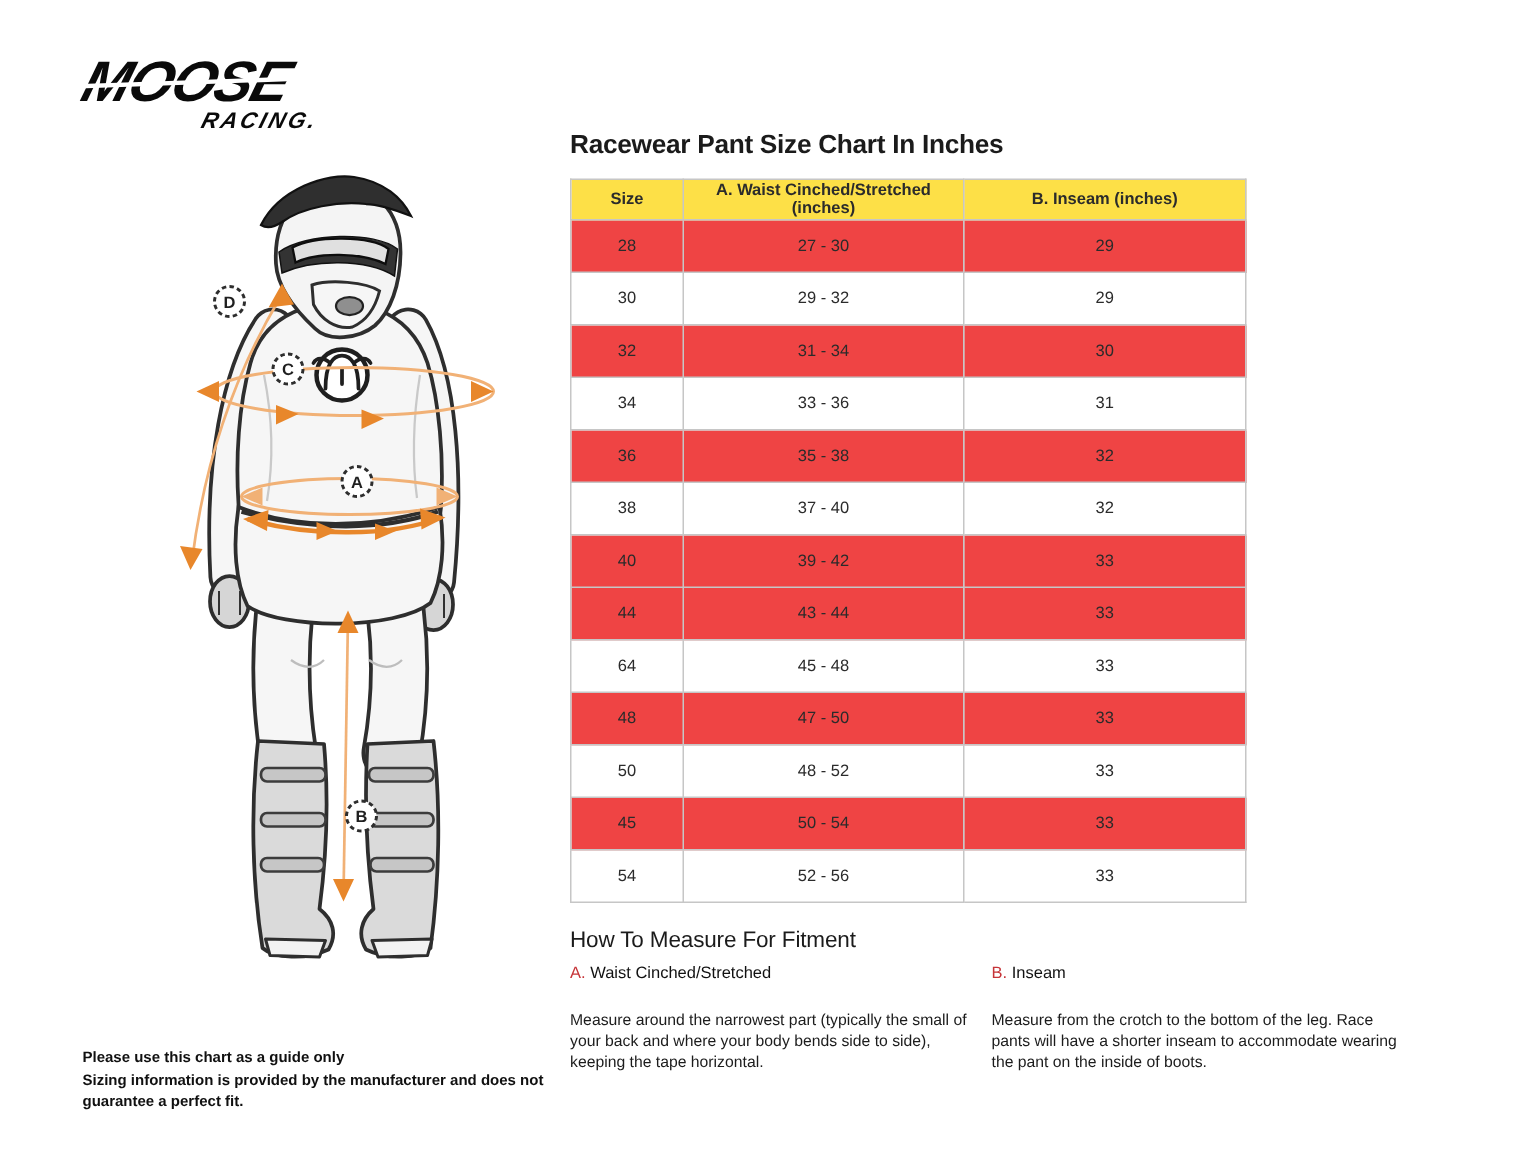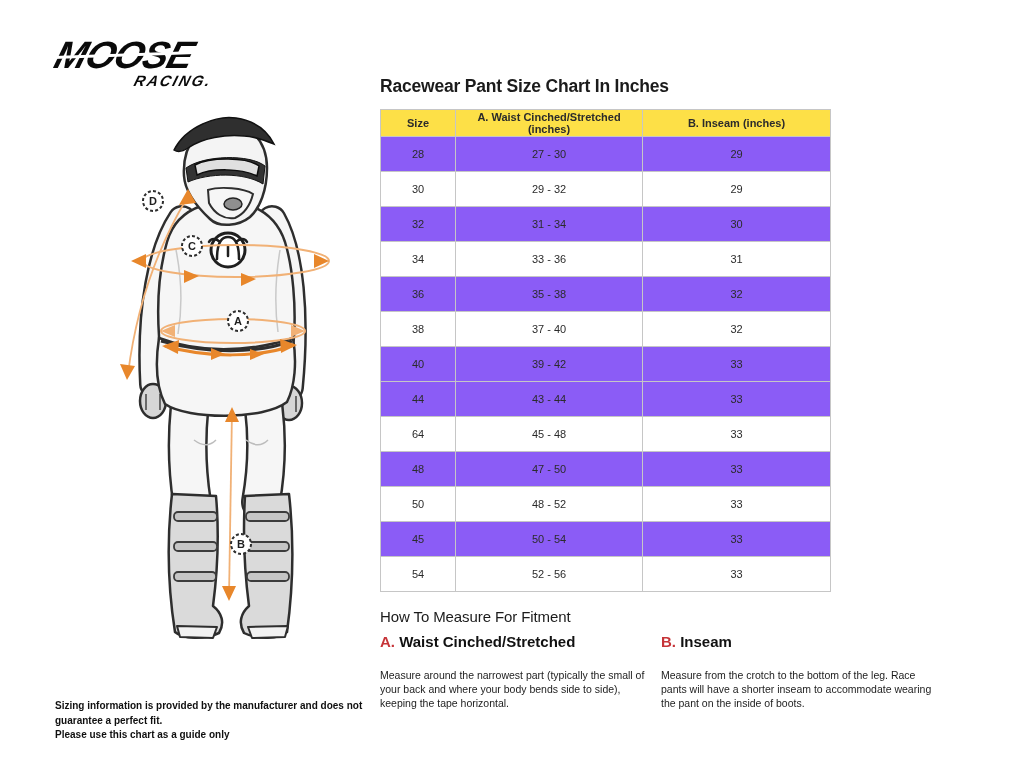--- a/index.html
+++ b/index.html
@@ -15,36 +15,36 @@
                      height:3px; background:#fff; transform:rotate(-2deg); }
   .logo-bottom { font-style:italic; font-weight:bold; font-size:15px; letter-spacing:2px;
                  transform:skewX(-16deg); text-align:right; padding-right:14px;
                  margin-top:-2px; color:#0a0a0a; }
 
   
   .figure { position:absolute; left:98px; top:110px; width:240px; height:548px; }
   .figure svg { width:100%; height:100%; display:block; }
 
   
-  .content { position:absolute; left:380px; top:76px; width:560px; }
+  .content { position:absolute; left:380px; top:86px; width:560px; }
   h1.chart-title { font-size:17.5px; font-weight:bold; letter-spacing:-0.2px;
                    color:#1b1b1b; margin-bottom:12px; }
 
   table.size-chart { border-collapse:collapse; width:450px; table-layout:fixed; }
   .size-chart col.c1 { width:75px; } .size-chart col.c2 { width:187px; } .size-chart col.c3 { width:188px; }
   .size-chart th, .size-chart td { border:1px solid #c6c6c6; text-align:center;
                                    font-size:11px; color:#2b2b2b; }
   .size-chart th { height:27px; background:#fde047; font-weight:bold; }
   .size-chart td { height:35px; background:#fff; }
-  .size-chart tr.shaded td { background:#8b5cf6; }
+  .size-chart tr.shaded td { background:#ef4444; }
 
   h2.measure-title { font-size:15px; font-weight:normal; letter-spacing:-0.1px;
                      margin-top:16px; color:#1b1b1b; }
   .measure-cols { position:relative; margin-top:8px; width:560px; }
-  .measure-item .head { font-size:15px; font-weight:bold; color:#111; margin-bottom:19px; }
+  .measure-item .head { font-size:11px; font-weight:normal; color:#111; margin-bottom:19px; }
   .measure-item .head .letter { color:#c63438; }
   .measure-item .body { font-size:10.5px; line-height:1.33; color:#1c1c1c;margin-top:16px; }
   .measure-a { width:272px; }
   .measure-b { position:absolute; left:281px; top:0; width:278px; }
 
   
   .disclaimer { position:absolute; left:55px; top:699px; width:330px;
                 font-size:10px; font-weight:bold; line-height:1.45; color:#101010; }
 </style>
 </head>
@@ -266,17 +266,17 @@
         <div class="head">
           <span class="letter">B.</span>
           <span>Inseam</span>
         </div>
         <div class="body">Measure from the crotch to the bottom of the leg. Race pants will have a shorter inseam to accommodate wearing the pant on the inside of boots.</div>
       </div>
     </div>
   </div>
 
   <div class="disclaimer">
+    <div>Please use this chart as a guide only</div>
     <div>Sizing information is provided by the manufacturer and does not guarantee a perfect fit.</div>
-    <div>Please use this chart as a guide only</div>
   </div>
 
 </div>
 
 </body></html>

